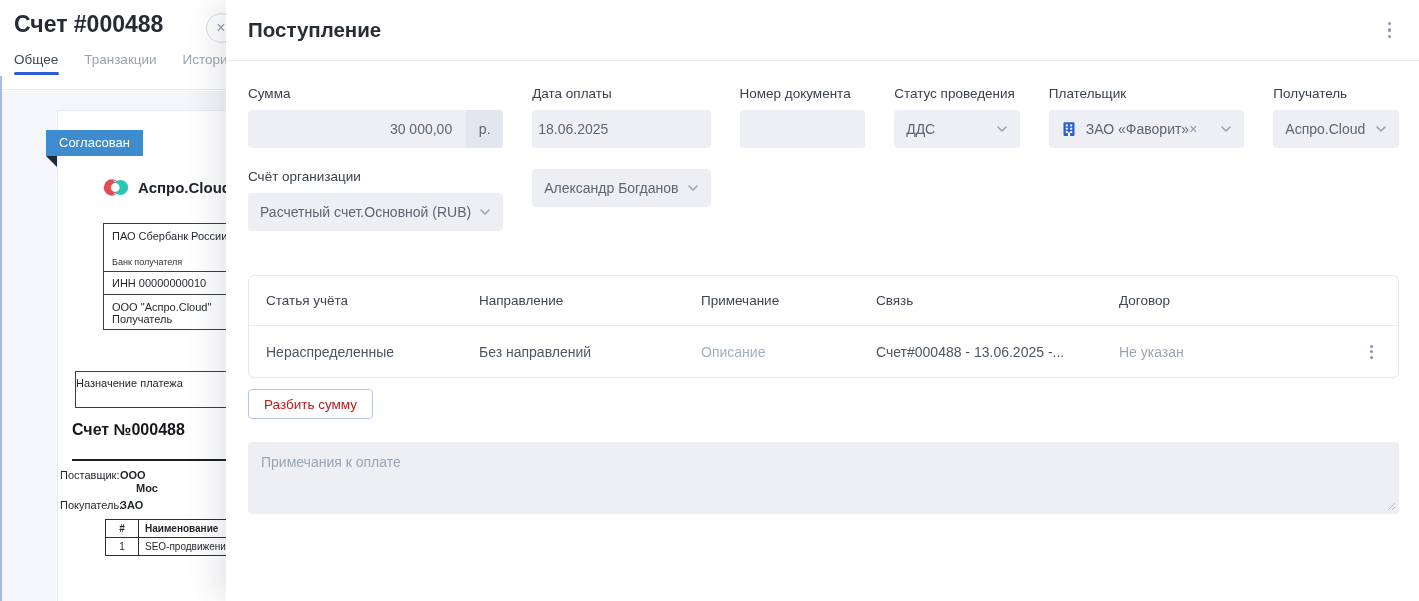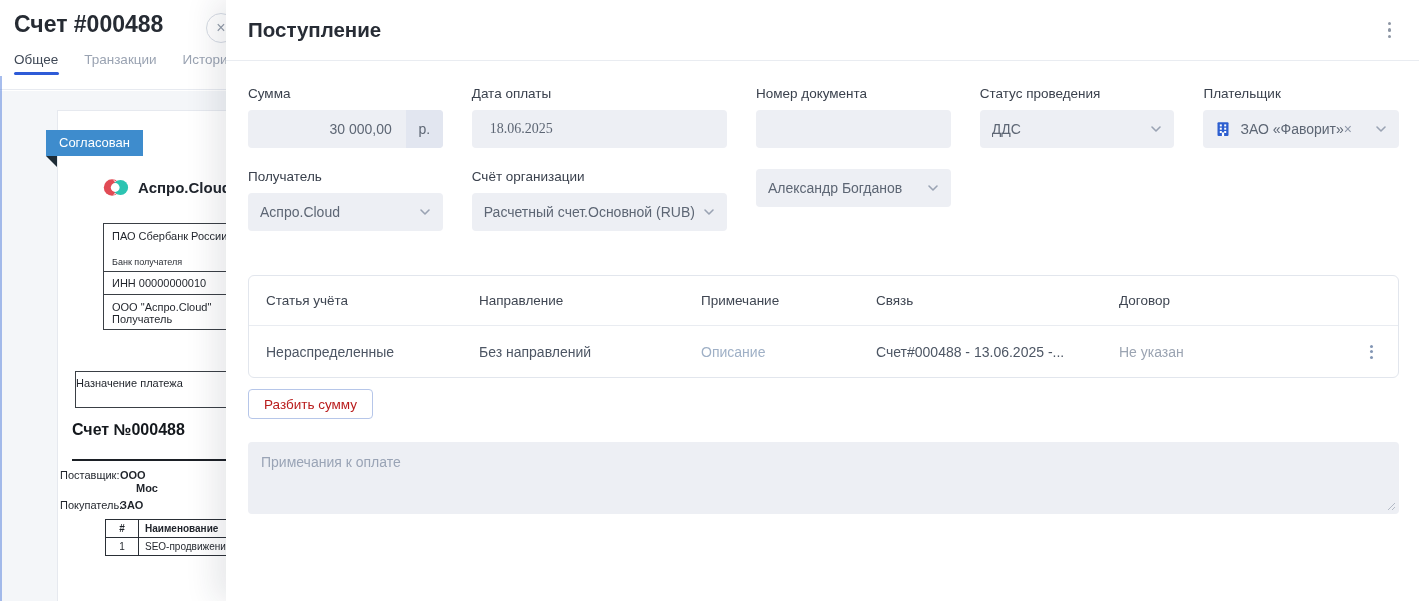--- a/index.html
+++ b/index.html
@@ -60,30 +60,30 @@
 
   
   .modal { position:absolute; left:226px; top:0; width:1193px; height:601px; background:#fff;
     box-shadow:-12px 0 28px rgba(30,40,60,.10); z-index:5; }
   .modal-header { height:61px; border-bottom:1px solid #e9ecf1; display:flex; align-items:center; padding:0 24px 0 22px; }
   .modal-title { font-size:20.5px; font-weight:600; color:#272c35; }
   .kebab { margin-left:auto; display:flex; flex-direction:column; gap:3px; padding:4px; cursor:pointer; }
   .kebab i { width:3.5px; height:3.5px; border-radius:50%; background:#8d96a4; }
   .modal-body { padding:25px 20px 0 22px; }
 
-  .fields-grid { display:grid; grid-template-columns:repeat(5, 1fr); column-gap:29px; row-gap:21px; }
+  .fields-grid { display:grid; grid-template-columns:repeat(6, 1fr); column-gap:29px; row-gap:21px; }
   .field-label { display:block; font-size:13.5px; color:#3a414d; margin-bottom:9px; white-space:nowrap; }
   .control { height:38px; background:#edeff4; border-radius:4px; display:flex; align-items:center;
     font-size:14px; color:#5d6674; position:relative; }
   .control .val { flex:1; white-space:nowrap; overflow:hidden; }
   .ctl-amount { justify-content:flex-end; }
   .ctl-amount .amount-val { padding-right:14px; }
   .ctl-amount .suffix { width:37px; align-self:stretch; background:#e2e6f0; border-radius:0 4px 4px 0;
     display:flex; align-items:center; justify-content:center; color:#5d6674; }
-  .ctl-text { padding-left:18px;font-family:Liberation Serif, serif; }
+  .ctl-text { padding-left:6px; }
   .ctl-input input { width:100%; height:100%; border:none; background:transparent; outline:none;
     font-family:"Liberation Sans", sans-serif; font-size:14px; color:#3c434f; padding:0 12px; }
   .ctl-select { padding:0 12px; cursor:pointer; }
   .chev { flex:0 0 auto; margin-left:8px; display:flex; }
   .clear-x { flex:0 0 auto; color:#8e97a8; font-size:14px; margin-right:15px; cursor:pointer; }
   .b-icon { flex:0 0 auto; margin-right:9px; display:flex; }
 
   .alloc-table { margin-top:44px; border:1px solid #e2e6ed; border-radius:6px; overflow:hidden; }
   .t-head, .t-row { display:grid; grid-template-columns:213px 222px 175px 243px 230px 1fr; align-items:center; }
   .t-head { height:50px; border-bottom:1px solid #e9ecf1; color:#3f4652; font-size:13.5px; }

